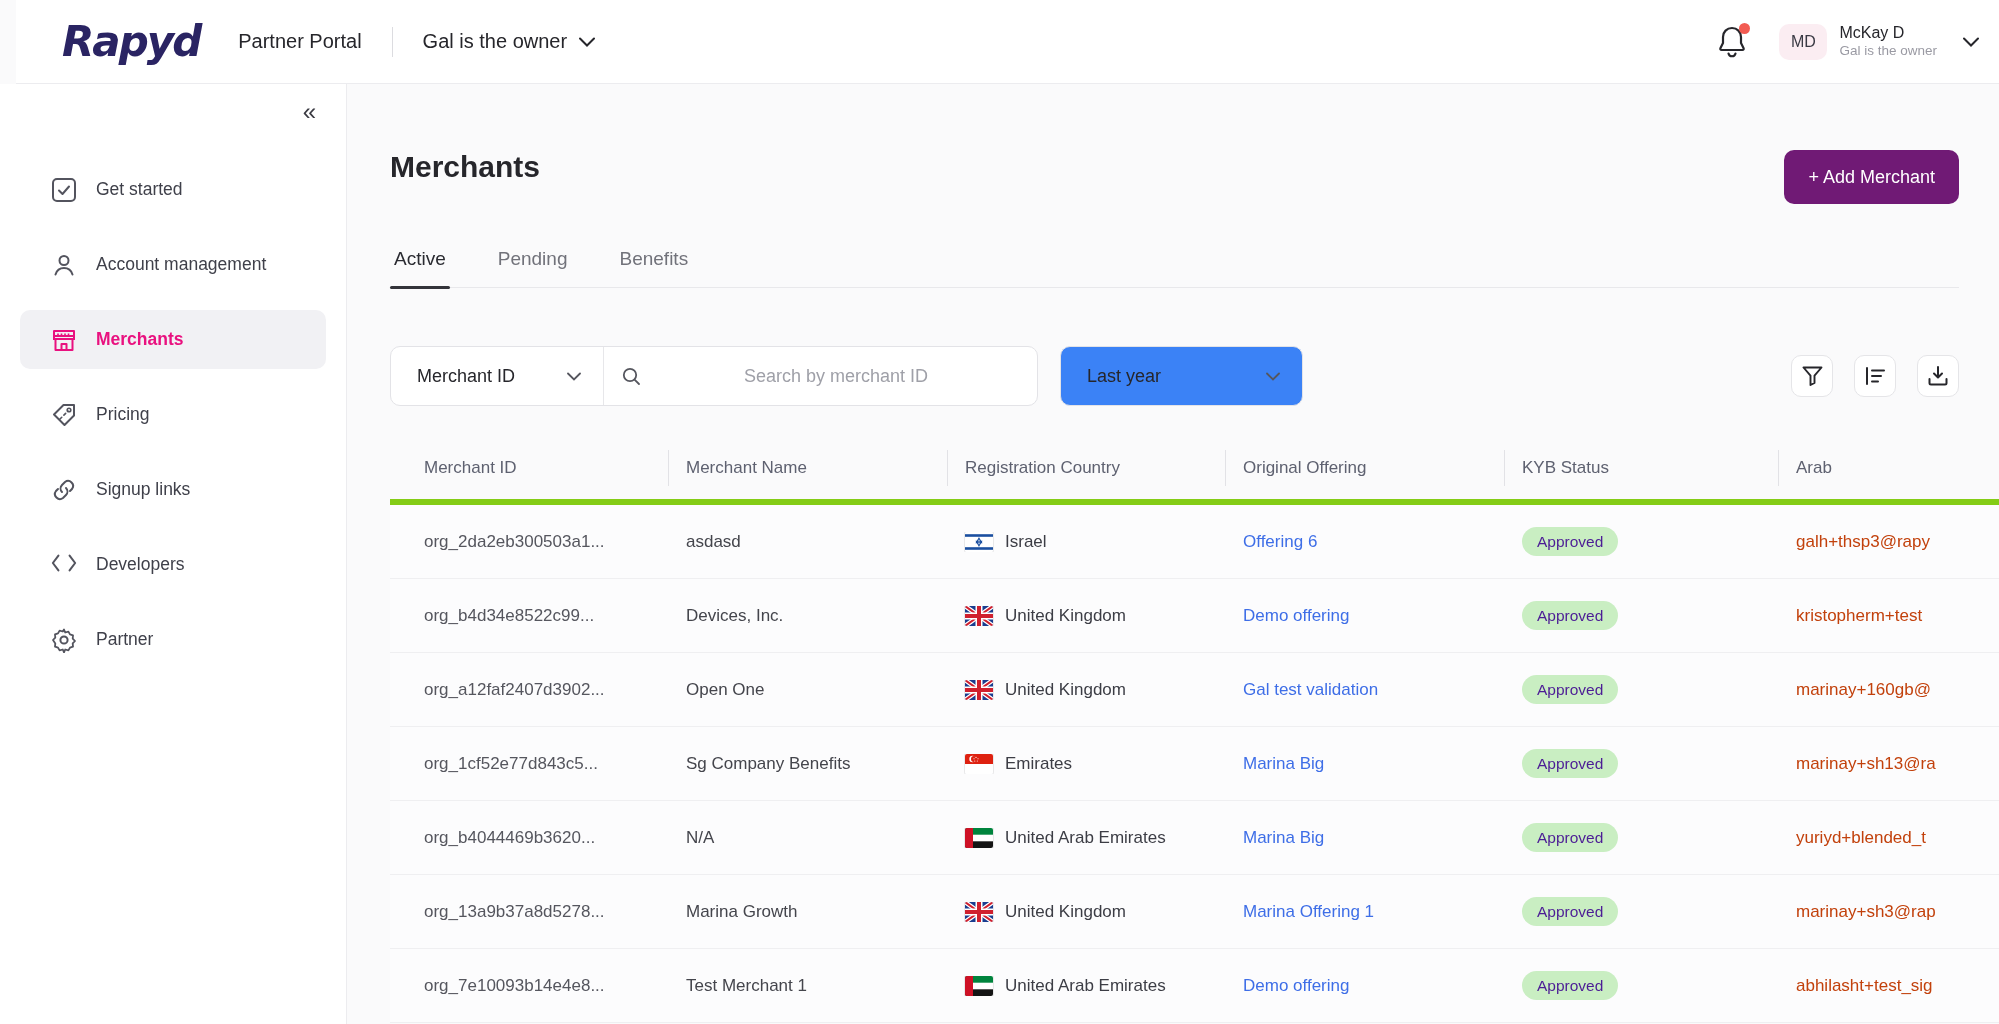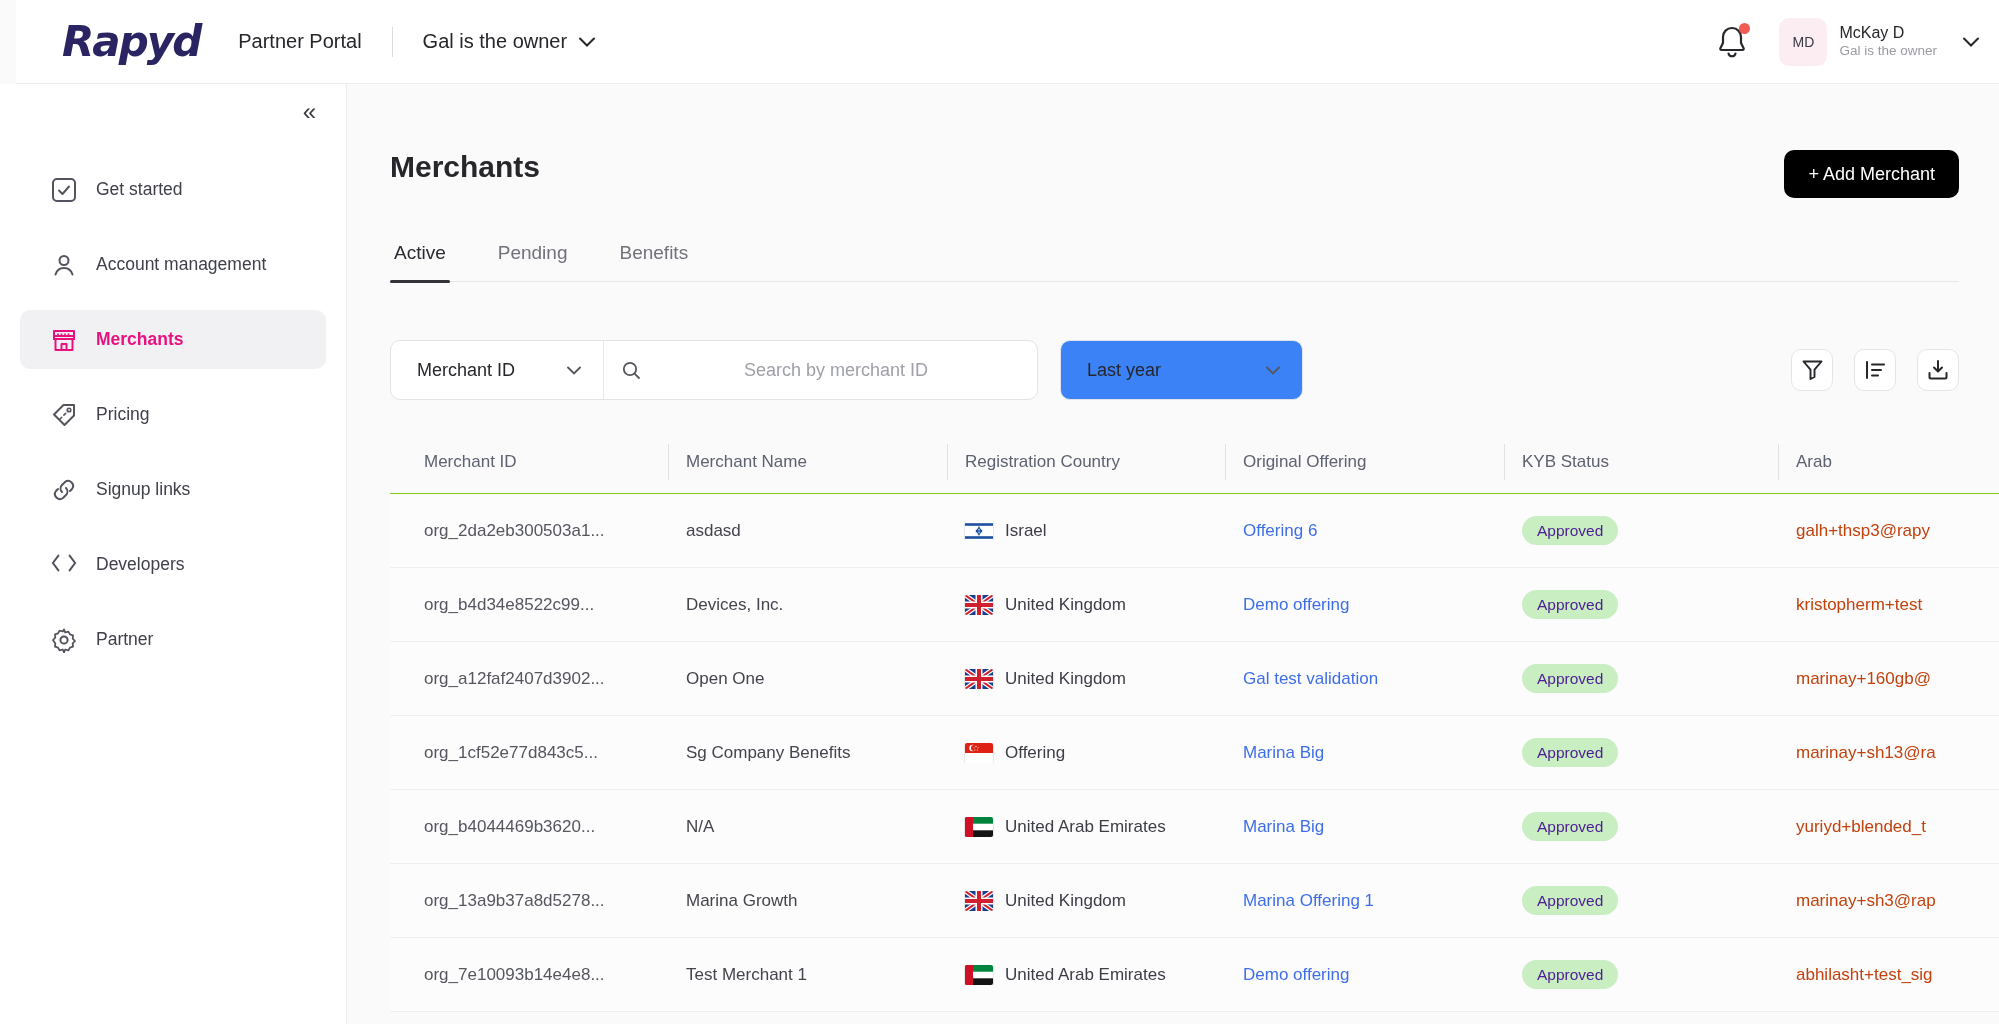--- a/index.html
+++ b/index.html
@@ -13,22 +13,22 @@
   .topbar-left { display:flex; align-items:center; gap:30px; }
   .logo { font-size:42px; font-weight:800; font-style:italic; color:#2A2463; letter-spacing:-2px;
     font-family:"DejaVu Sans","Liberation Sans",sans-serif; line-height:1; padding-right:8px; }
   .portal-label { font-size:20px; color:#26262B; font-weight:500; }
   .v-divider { width:1px; height:30px; background:#DCDCE0; }
   .owner-select { display:flex; align-items:center; gap:12px; font-size:20px; color:#26262B; cursor:pointer; }
   .topbar-right { display:flex; align-items:center; gap:30px; }
   .bell-wrap { position:relative; width:32px; height:34px; cursor:pointer; }
   .bell-dot { position:absolute; top:-2px; right:-1px; width:11px; height:11px; border-radius:50%; background:#F25B52; }
   .user-chip { display:flex; align-items:center; gap:12px; cursor:pointer; }
-  .avatar { width:48px; height:48px; border-radius:10px; background:#FBEDF2; color:#3A3A44;
-    display:flex; align-items:center; justify-content:center; font-size:14px; font-weight:500; }
+  .avatar { width:48px; height:36px; border-radius:10px; background:#FBEDF2; color:#3A3A44;
+    display:flex; align-items:center; justify-content:center; font-size:16px; font-weight:500; }
   .user-meta { display:flex; flex-direction:column; line-height:1.25; }
   .user-name { font-size:16px; color:#26262B; }
   .user-sub { font-size:13.5px; color:#9A9AA3; }
   .chev { display:inline-flex; }
 
   
   .sidebar { position:fixed; top:84px; left:0; width:347px; height:940px; background:#fff;
     border-right:1px solid #ECECEF; z-index:10; }
   .collapse-row { display:flex; justify-content:flex-end; padding:16px 30px 0 0; }
   .collapse-btn { font-size:24px; color:#3A3A42; cursor:pointer; line-height:1; }
@@ -36,21 +36,21 @@
   .nav-item { display:flex; align-items:center; gap:19px; height:59px; margin:0 20px; padding-left:31px;
     border-radius:10px; font-size:17.5px; color:#3F404A; cursor:pointer; }
   .nav-item .nicon { display:inline-flex; width:26px; height:26px; color:#53545E; }
   .nav-item.active { background:#F1F1F4; color:#E9117F; font-weight:700; }
   .nav-item.active .nicon { color:#E9117F; }
 
   
   .main { position:absolute; top:84px; left:347px; width:1652px; height:940px; padding:66px 0 0 43px; }
   .main-head { display:flex; align-items:flex-start; justify-content:space-between; padding-right:40px; }
   .page-title { font-size:30px; font-weight:700; color:#26262B; }
-  .add-btn { background:#000000; color:#fff; border:none; border-radius:10px; height:48px; padding:0 24px;
+  .add-btn { background:#701a75; color:#fff; border:none; border-radius:10px; height:54px; padding:0 24px;
     font-size:18px; font-family:"Liberation Sans",sans-serif; cursor:pointer; display:flex; align-items:center; gap:8px; }
 
   .tabs { display:flex; gap:44px; margin-top:44px; border-bottom:1px solid #E8E8EB; padding-right:40px; margin-right:40px; }
   .tab { font-size:19px; color:#71727A; padding:0 4px 17px; cursor:pointer; position:relative; }
   .tab.active { color:#2A2B31; font-weight:500; }
   .tab.active::after { content:""; position:absolute; left:0; right:0; bottom:-2px; height:3px; background:#33343A; border-radius:2px; }
 
   .filter-row { display:flex; align-items:center; margin-top:58px; padding-right:40px; }
   .search-combo { display:flex; align-items:center; width:648px; height:60px; background:#fff;
     border:1px solid #E3E3E7; border-radius:10px; }
@@ -68,21 +68,21 @@
   .icon-btn { width:42px; height:42px; border:1px solid #E5E5E8; border-radius:10px; background:#fff;
     display:flex; align-items:center; justify-content:center; cursor:pointer; color:#26262B; }
 
   
   .table { margin-top:31px; }
   .t-head { display:grid; grid-template-columns:278px 279px 278px 279px 274px minmax(0,1fr); height:62px;
     align-items:center; }
   .th { font-size:17px; color:#5E6170; padding-left:18px; position:relative; height:100%; display:flex; align-items:center; }
   .th:first-child { padding-left:34px; }
   .th + .th::before { content:""; position:absolute; left:0; top:13px; height:36px; width:1px; background:#E2E2E6; }
-  .t-body { border-top:1px solid #84cc16; }
+  .t-body { border-top:6px solid #84cc16; }
   .t-row { display:grid; grid-template-columns:278px 279px 278px 279px 274px minmax(0,1fr); height:74px;
     align-items:center; background:#FCFCFD; border-bottom:1px solid #EFEFF1; font-size:17px; }
   .td { padding-left:18px; white-space:nowrap; overflow:hidden; }
   .td.id { padding-left:34px; color:#55565E; }
   .td.name { color:#44454C; }
   .td.country { display:flex; align-items:center; gap:12px; color:#3C3D45; font-weight:500; }
   .flag { display:inline-flex; width:28px; height:20px; border-radius:2px; overflow:hidden; box-shadow:0 0 0 1px rgba(0,0,0,0.08); flex:0 0 auto; }
   .flag svg { display:block; }
   .offering-link { color:#3E6EE7; cursor:pointer; text-decoration:none; }
   .badge { display:inline-block; background:#C9EEC2; color:#4c1d95; font-size:15.5px; padding:7px 15px;
@@ -363,21 +363,21 @@
                 <rect width="28" height="10" fill="#DE2110"></rect>
                 <circle cx="7.5" cy="5" r="3.2" fill="#fff"></circle>
                 <circle cx="8.9" cy="5" r="2.9" fill="#DE2110"></circle>
                 <circle cx="11" cy="3.4" r=".55" fill="#fff"></circle>
                 <circle cx="13" cy="4.8" r=".55" fill="#fff"></circle>
                 <circle cx="12.3" cy="7" r=".55" fill="#fff"></circle>
                 <circle cx="9.8" cy="7" r=".55" fill="#fff"></circle>
                 <circle cx="9" cy="4.8" r=".55" fill="#fff"></circle>
               </svg>
             </span>
-      <span>Offering</span>
+      <span>Emirates</span>
     </div>
     <div class="td">
       <a class="offering-link">Marina Big</a>
     </div>
     <div class="td">
       <span class="badge">Approved</span>
     </div>
     <div class="td email">marinay+sh13@ra</div>
   </div>
 

